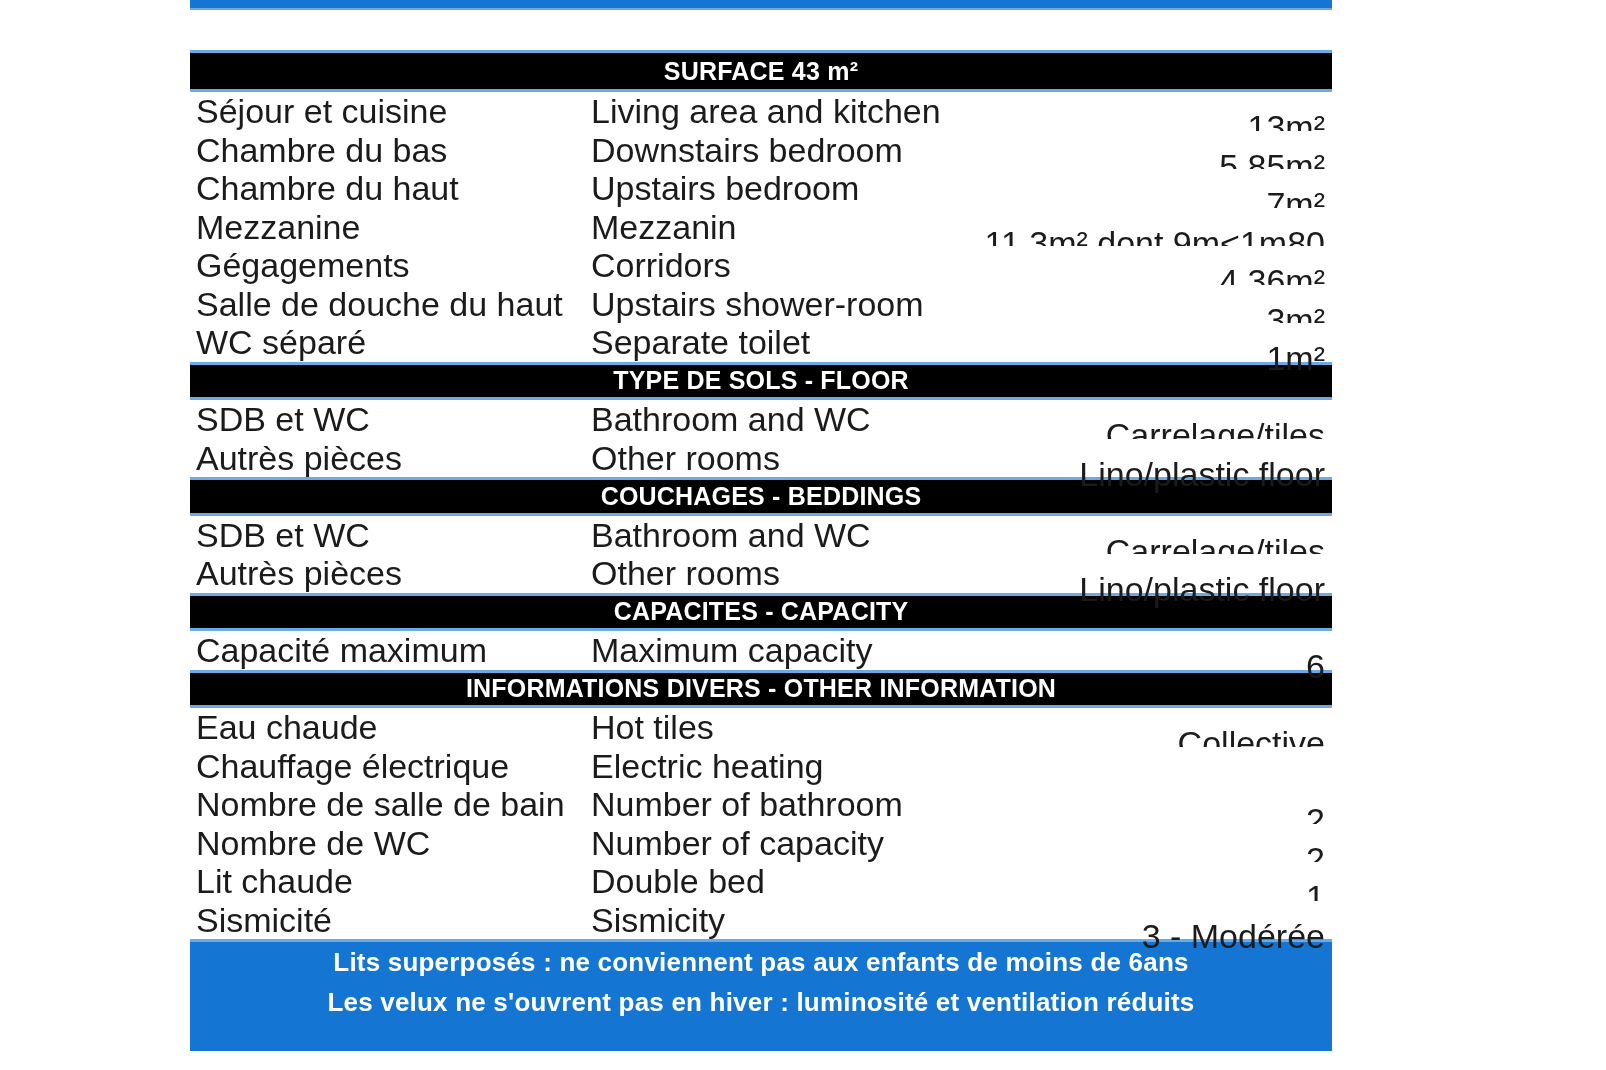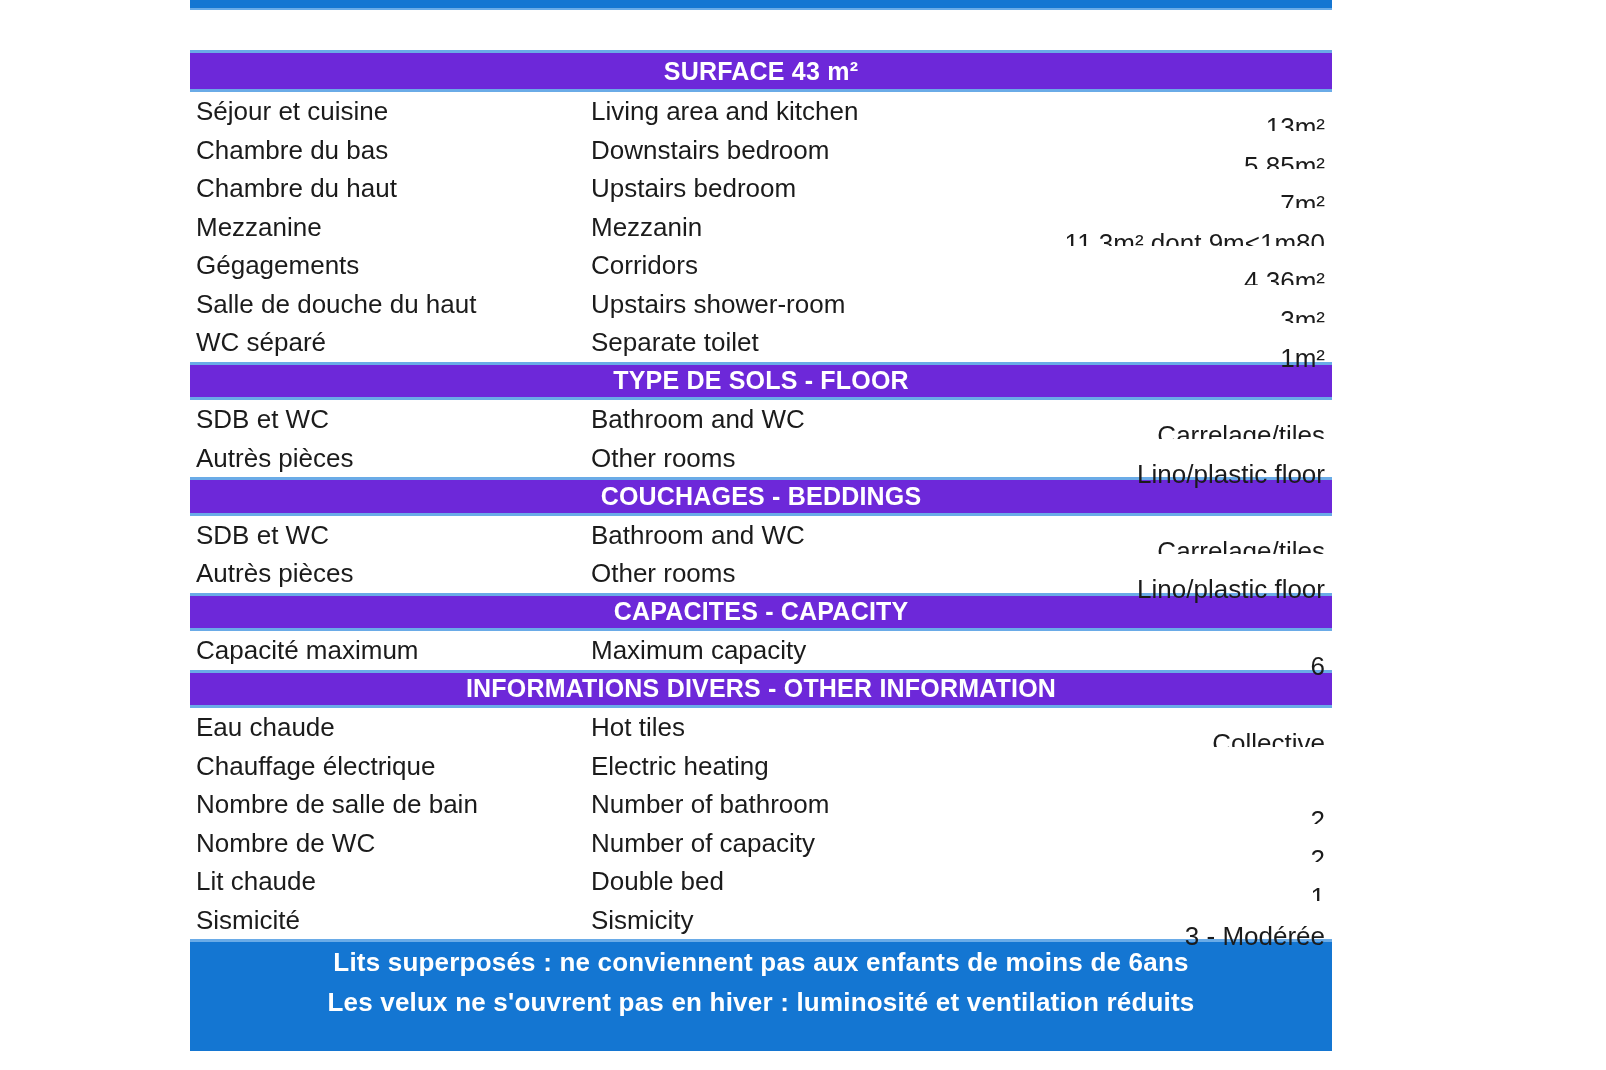--- a/index.html
+++ b/index.html
@@ -24,38 +24,38 @@
   .top-partial-bar {
     height: 10px;
     background: #1476d2;
     border-bottom: 2px solid #6aabe7;
     box-sizing: border-box;
     margin-bottom: 40px;
   }
   .section-header {
     box-sizing: border-box;
     height: 38.5px;
-    background: #6d28d9;
+    background: #000000;
     border-top: 3px solid #6aabe7;
     border-bottom: 3px solid #6aabe7;
     color: #ffffff;
     font-weight: 700;
     font-size: 25px;
     display: flex;
     align-items: center;
     justify-content: center;
     letter-spacing: 0.2px;
   }
   .section-header.first {
     height: 42px;
   }
   .t-row {
     position: relative;
     height: 38.5px;
-    font-size: 26px;
+    font-size: 34px;
     background: #ffffff;
   }
   .cell {
     position: absolute;
     top: 50%;
     transform: translateY(-50%);
     white-space: nowrap;
   }
   .cell-fr  { left: 6px; }
   .cell-en  { left: 387px; margin-left: 14px; }

